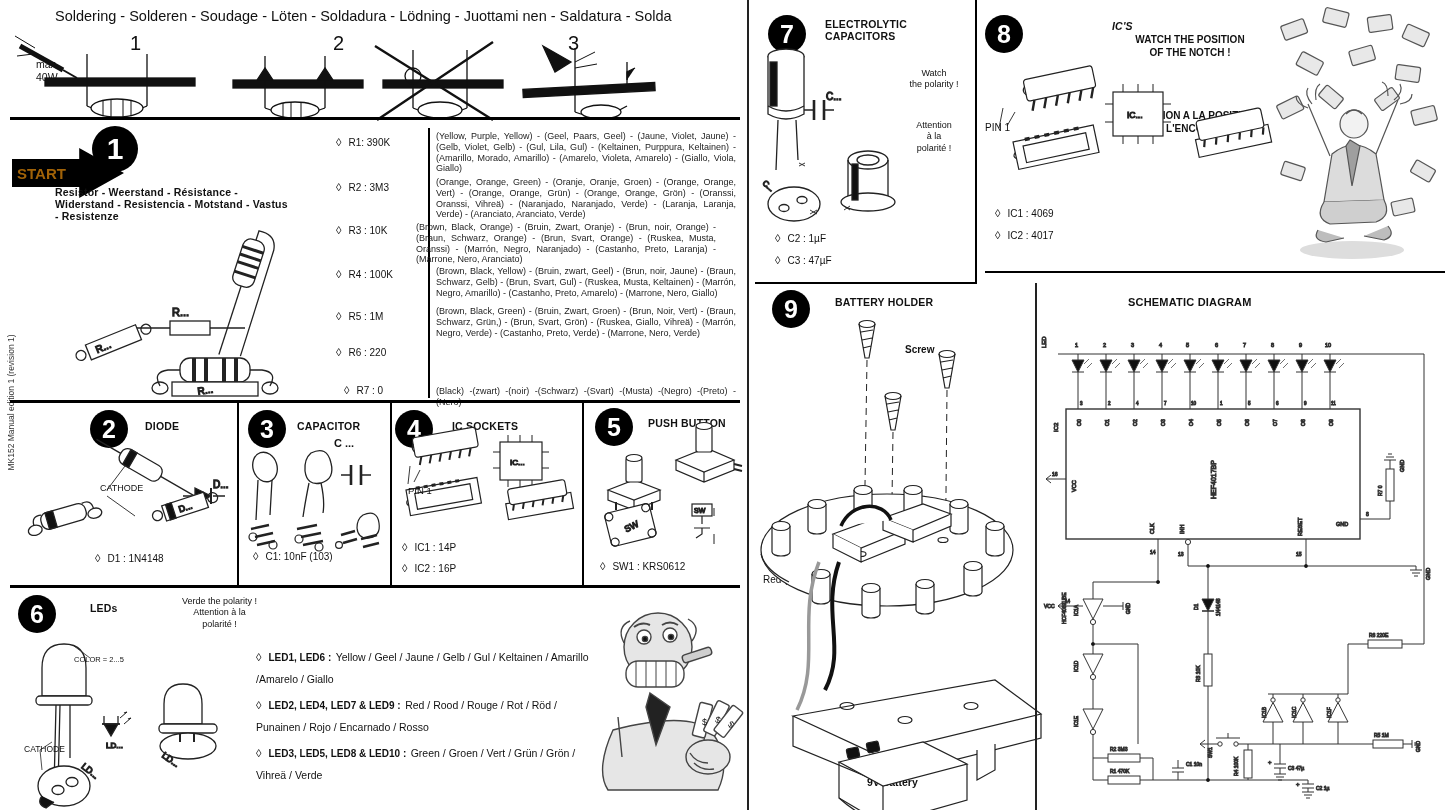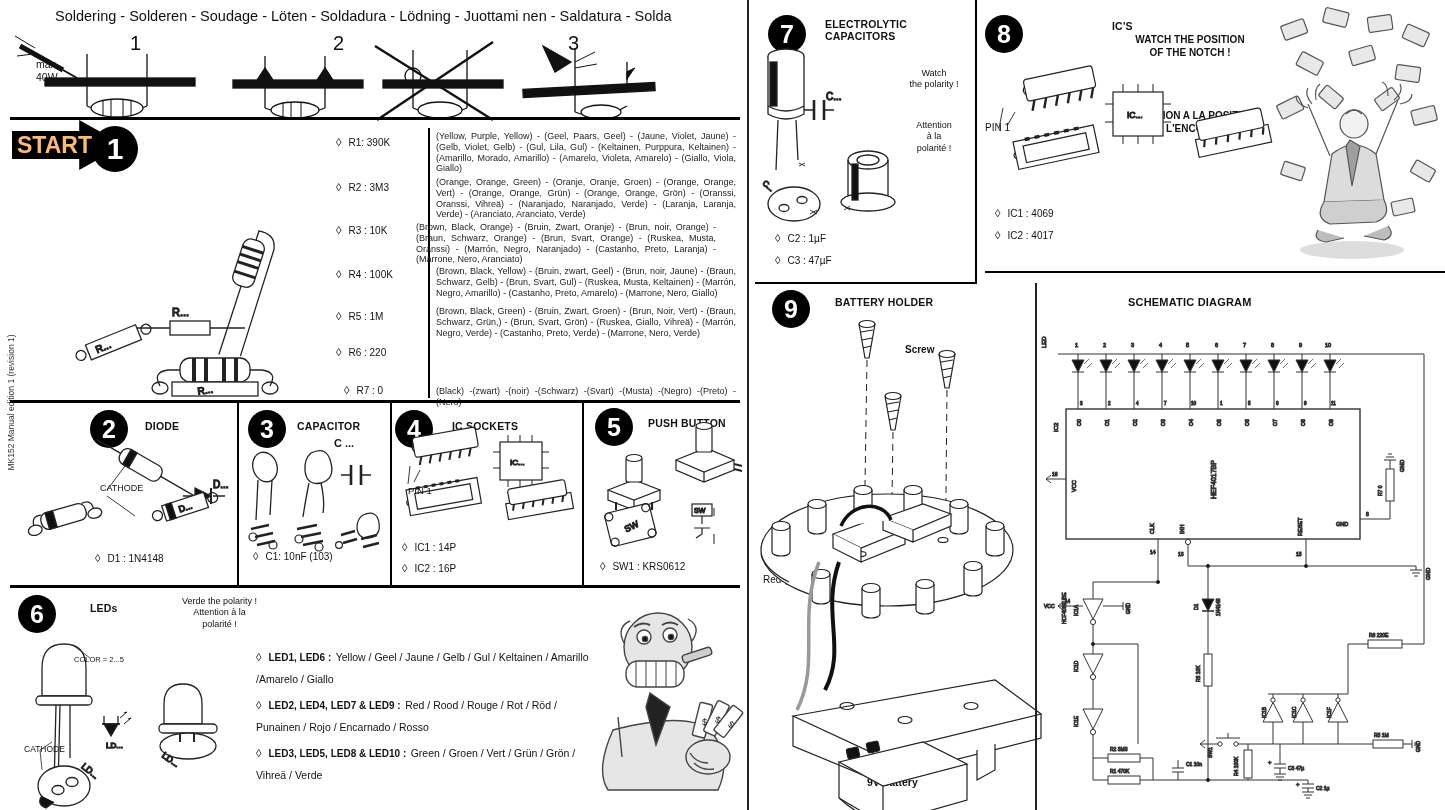--- a/index.html
+++ b/index.html
@@ -14,23 +14,23 @@
   .c46{width:46px;height:46px;font-size:30px;}
   .c38{width:38px;height:38px;font-size:25px;}
   .sect-title{font-weight:bold;font-size:10.5px;letter-spacing:.2px;}
   .colors{font-size:9px;line-height:1.2;text-align:justify;color:#1c1c1c;}
   .rlabel{font-size:10px;color:#111;white-space:nowrap;}
   .dia{display:inline-block;margin-right:7px;font-size:11px;}
   .pitem{font-size:10px;white-space:nowrap;text-align:center;}
   .note{font-size:9px;text-align:center;line-height:1.25;}
   svg{position:absolute;overflow:visible;}
   svg text{font-family:"Liberation Sans",sans-serif;fill:#111;}
-  .startarrow{position:absolute;left:12px;top:120px;width:112px;height:50px;background:#000;
+  .startarrow{position:absolute;left:12px;top:148px;width:112px;height:50px;background:#000;
      clip-path:polygon(0 22%,60% 22%,60% 0,100% 50%,60% 100%,60% 78%,0 78%);
-     display:flex;align-items:center;color:#fdba74;font-weight:bold;font-size:23px;padding-left:5px;box-sizing:border-box;}
+     display:flex;align-items:center;color:#a16207;font-weight:bold;font-size:15px;padding-left:5px;box-sizing:border-box;}
   .vtext{position:absolute;left:-64px;top:396px;width:152px;height:13px;transform:rotate(-90deg);
      font-size:8.5px;color:#333;text-align:center;}
   .ledrefs{font-weight:bold;font-size:10px;}
   .ledcolors{font-size:10.5px;}
   .ledrow{position:absolute;width:340px;line-height:1.35;}
 </style>
 </head>
 <body>
 
 <div id="page">
@@ -82,20 +82,21 @@
     </g>
   </svg>
 
   <div class="hr" style="left:10px;top:117px;width:730px;"></div>
 
   <div class="vtext">MK152 Manual edition 1 (revision 1)</div>
   <div class="startarrow">
       <span>START</span>
     </div>
   <div class="circ c46" style="left:92px;top:126px;">1</div>
+  <div class="abs sect-title" style="left:55px;top:186px;width:235px;">Resistor - Weerstand - Résistance - Widerstand - Resistencia - Motstand - Vastus - Resistenze</div>
 
   <svg width="290" height="170" style="left:50px;top:228px;">
     <g stroke="#222" fill="none" stroke-width="1.3">
       <g transform="translate(205,12) rotate(18)">
         <rect x="-10" y="0" width="22" height="48" rx="8" fill="#fff"></rect>
         <path d="M-10,10 L12,10 M-10,18 L12,18 M-10,26 L12,26 M-10,36 L12,36" stroke-width="3"></path>
         <path d="M1,48 L1,120"></path>
           <path d="M1,0 L1,-10 q18,-2 20,14 L22,115"></path>
       </g>
       <path d="M85,100 L120,100 M160,100 L195,100"></path>
@@ -397,21 +398,21 @@
     </g>
   </svg>
   <div class="abs pitem" style="left:775px;top:232px;"><span class="dia">◊</span><span>C2 : 1µF</span></div>
   <div class="abs pitem" style="left:775px;top:254px;"><span class="dia">◊</span><span>C3 : 47µF</span></div>
 
   <div class="vl" style="left:975px;top:0px;width:2px;height:283px;"></div>
   <div class="hr" style="left:755px;top:282px;width:222px;height:2px;"></div>
   <div class="hr" style="left:985px;top:271px;width:460px;height:2px;"></div>
 
   <div class="circ c38" style="left:985px;top:15px;">8</div>
-  <div class="abs sect-title" style="left:1112px;top:20px;">IC'S</div>
+  <div class="abs sect-title" style="left:1112px;top:20px;font-style:italic;">IC'S</div>
   <div class="abs note b" style="left:1090px;top:34px;width:200px;font-size:10px;">
     <div>WATCH THE POSITION</div>
     <div>OF THE NOTCH !</div>
   </div>
   <div class="abs note b" style="left:1090px;top:68px;width:200px;font-size:10px;margin-top:42px;">
     <div>ATTENTION A LA POSITION</div>
     <div>DE L'ENCOCHE !</div>
   </div>
   <svg width="290" height="130" style="left:985px;top:70px;">
     <g stroke="#222" fill="none" stroke-width="1.2">

